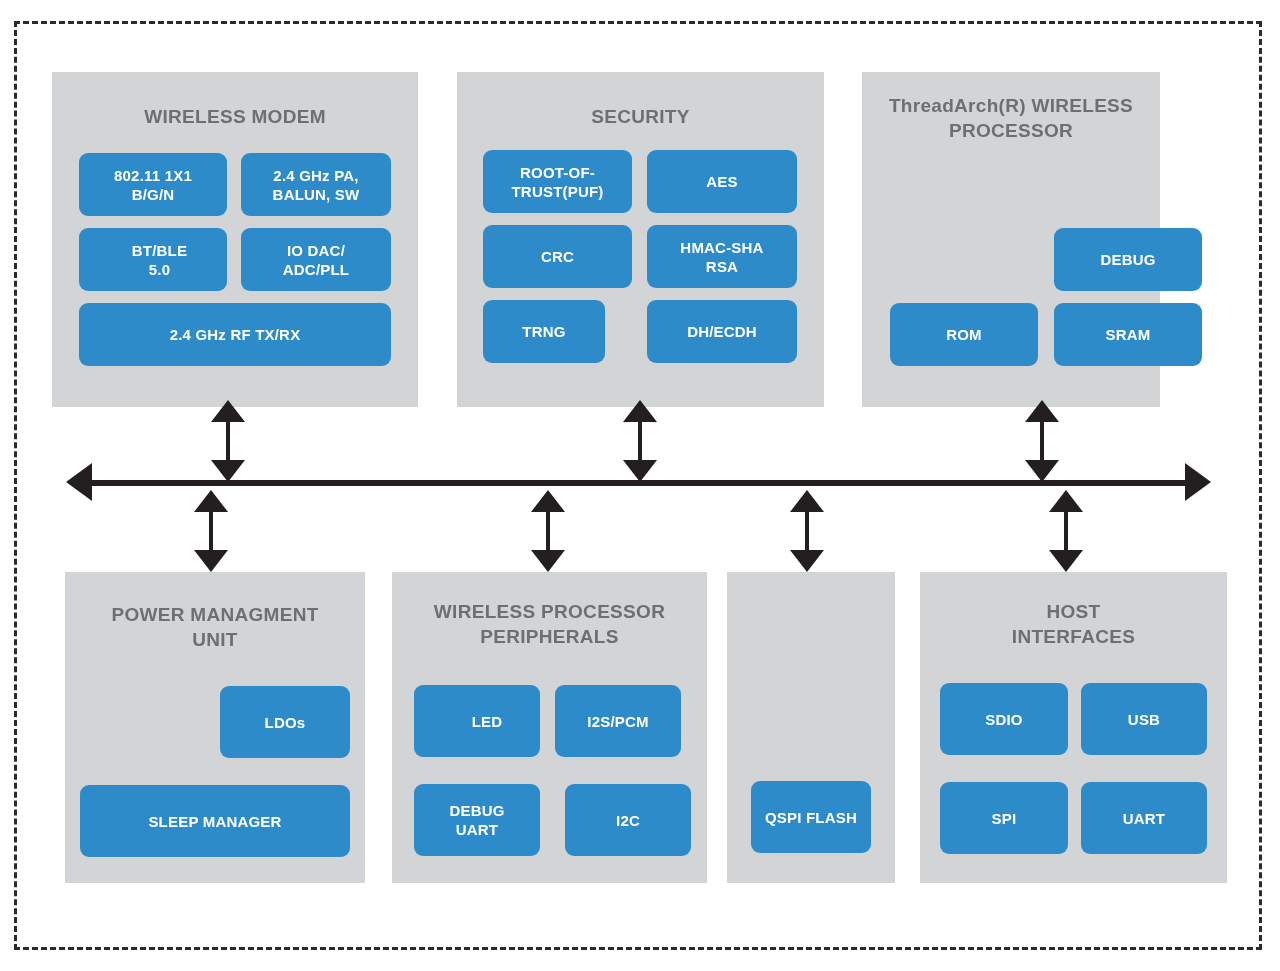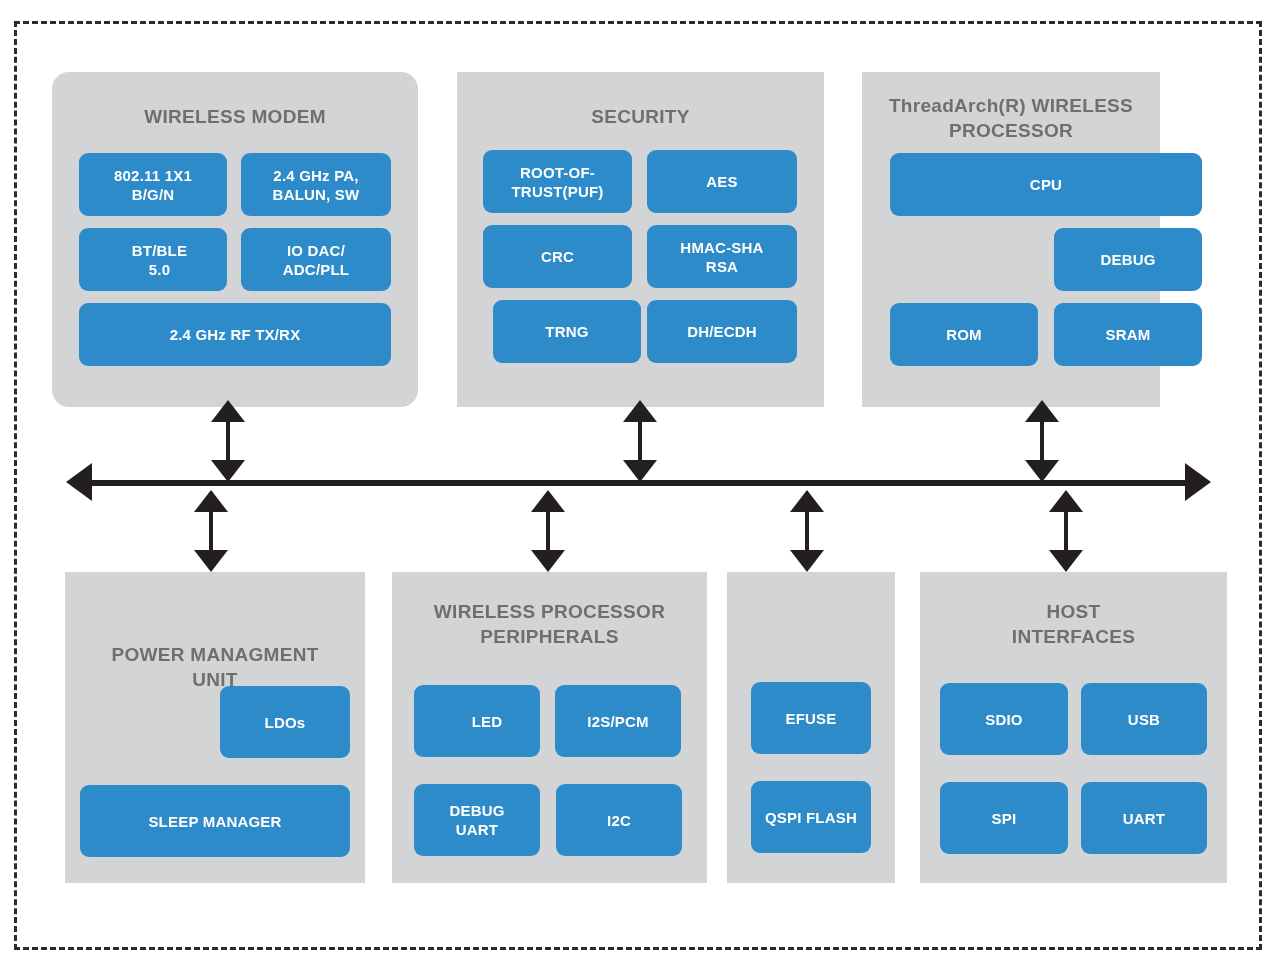--- a/index.html
+++ b/index.html
@@ -112,49 +112,48 @@
   .varrow .head.up   { top: 0;    border-bottom: 22px solid #231f20; }
   .varrow .head.down { bottom: 0; border-top: 22px solid #231f20; }
 </style>
 </head>
 <body>
 
 <div id="canvas">
 
   <div id="chip-boundary"></div>
 
-  <div class="panel" style="left:52px; top:72px; width:366px; height:335px;border-radius:17px;">
+  <div class="panel" style="left:52px; top:72px; width:366px; height:335px;">
     <div class="panel-title" style="top:32px;">WIRELESS MODEM</div>
     <div class="block" style="left:27px; top:81px; width:148px; height:63px;">802.11 1X1
 B/G/N</div>
     <div class="block" style="left:189px; top:81px; width:150px; height:63px;">2.4 GHz PA,
 BALUN, SW</div>
     <div class="block" style="left:27px; top:156px; width:148px; height:63px;padding-left:17px;">BT/BLE
 5.0</div>
     <div class="block" style="left:189px; top:156px; width:150px; height:63px;">IO DAC/
 ADC/PLL</div>
     <div class="block" style="left:27px; top:231px; width:312px; height:63px;">2.4 GHz RF TX/RX</div>
   </div>
 
   <div class="panel" style="left:457px; top:72px; width:367px; height:335px;">
     <div class="panel-title" style="top:32px;">SECURITY</div>
     <div class="block" style="left:26px; top:78px; width:149px; height:63px;">ROOT-OF-
 TRUST(PUF)</div>
     <div class="block" style="left:190px; top:78px; width:150px; height:63px;">AES</div>
     <div class="block" style="left:190px; top:153px; width:150px; height:63px;">HMAC-SHA
 RSA</div>
     <div class="block" style="left:26px; top:153px; width:149px; height:63px;">CRC</div>
-    <div class="block" style="left:26px; top:228px; width:148px; height:63px;margin-left:10px;">TRNG</div>
+    <div class="block" style="left:26px; top:228px; width:122px; height:63px;">TRNG</div>
     <div class="block" style="left:190px; top:228px; width:150px; height:63px;">DH/ECDH</div>
   </div>
 
   <div class="panel" style="left:862px; top:72px; width:298px; height:335px;">
     <div class="panel-title" style="top:21px;">ThreadArch(R) WIRELESS
 PROCESSOR</div>
-    <div class="block" style="left:28px; top:81px; width:312px; height:63px;">CPU</div>
     <div class="block" style="left:192px; top:156px; width:148px; height:63px;">DEBUG</div>
     <div class="block" style="left:28px; top:231px; width:148px; height:63px;">ROM</div>
     <div class="block" style="left:192px; top:231px; width:148px; height:63px;">SRAM</div>
   </div>
 
   <div class="varrow" style="left:211px; top:400px; width:34px; height:82px;">
     <div class="head up"></div>
     <div class="stem" style="top:18px; height:46px;"></div>
     <div class="head down"></div>
   </div>
@@ -190,38 +189,37 @@
     <div class="stem" style="top:18px; height:46px;"></div>
     <div class="head down"></div>
   </div>
   <div class="varrow" style="left:1049px; top:490px; width:34px; height:82px;">
     <div class="head up"></div>
     <div class="stem" style="top:18px; height:46px;"></div>
     <div class="head down"></div>
   </div>
 
   <div class="panel" style="left:65px; top:572px; width:300px; height:311px;">
-    <div class="panel-title" style="top:30px;margin-top:40px;">POWER MANAGMENT
+    <div class="panel-title" style="top:30px;">POWER MANAGMENT
 UNIT</div>
     <div class="block" style="left:155px; top:114px; width:130px; height:72px;">LDOs</div>
     <div class="block" style="left:15px; top:213px; width:270px; height:72px;">SLEEP MANAGER</div>
   </div>
 
   <div class="panel" style="left:392px; top:572px; width:315px; height:311px;">
     <div class="panel-title" style="top:27px;">WIRELESS PROCESSOR
 PERIPHERALS</div>
     <div class="block" style="left:22px; top:113px; width:126px; height:72px;padding-left:24px;">LED</div>
     <div class="block" style="left:163px; top:113px; width:126px; height:72px;">I2S/PCM</div>
     <div class="block" style="left:22px; top:212px; width:126px; height:72px;">DEBUG
 UART</div>
-    <div class="block" style="left:164px; top:212px; width:126px; height:72px;">I2C</div>
+    <div class="block" style="left:173px; top:212px; width:126px; height:72px;">I2C</div>
   </div>
 
   <div class="panel" style="left:727px; top:572px; width:168px; height:311px;">
-    <div class="block" style="left:24px; top:110px; width:120px; height:72px;">EFUSE</div>
     <div class="block" style="left:24px; top:209px; width:120px; height:72px;">QSPI FLASH</div>
   </div>
 
   <div class="panel" style="left:920px; top:572px; width:307px; height:311px;">
     <div class="panel-title" style="top:27px;">HOST
 INTERFACES</div>
     <div class="block" style="left:20px; top:111px; width:128px; height:72px;">SDIO</div>
     <div class="block" style="left:161px; top:111px; width:126px; height:72px;">USB</div>
     <div class="block" style="left:20px; top:210px; width:128px; height:72px;">SPI</div>
     <div class="block" style="left:161px; top:210px; width:126px; height:72px;">UART</div>

